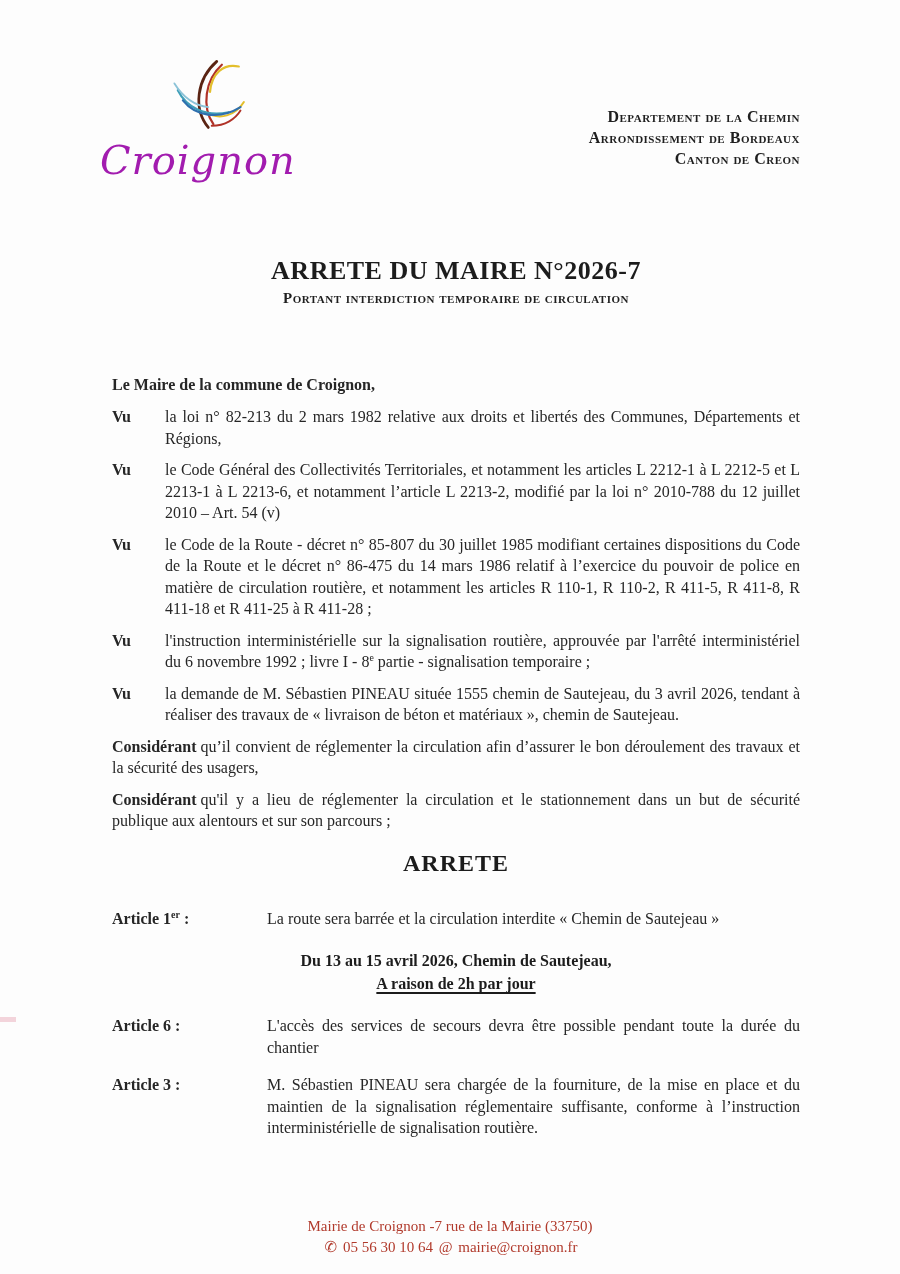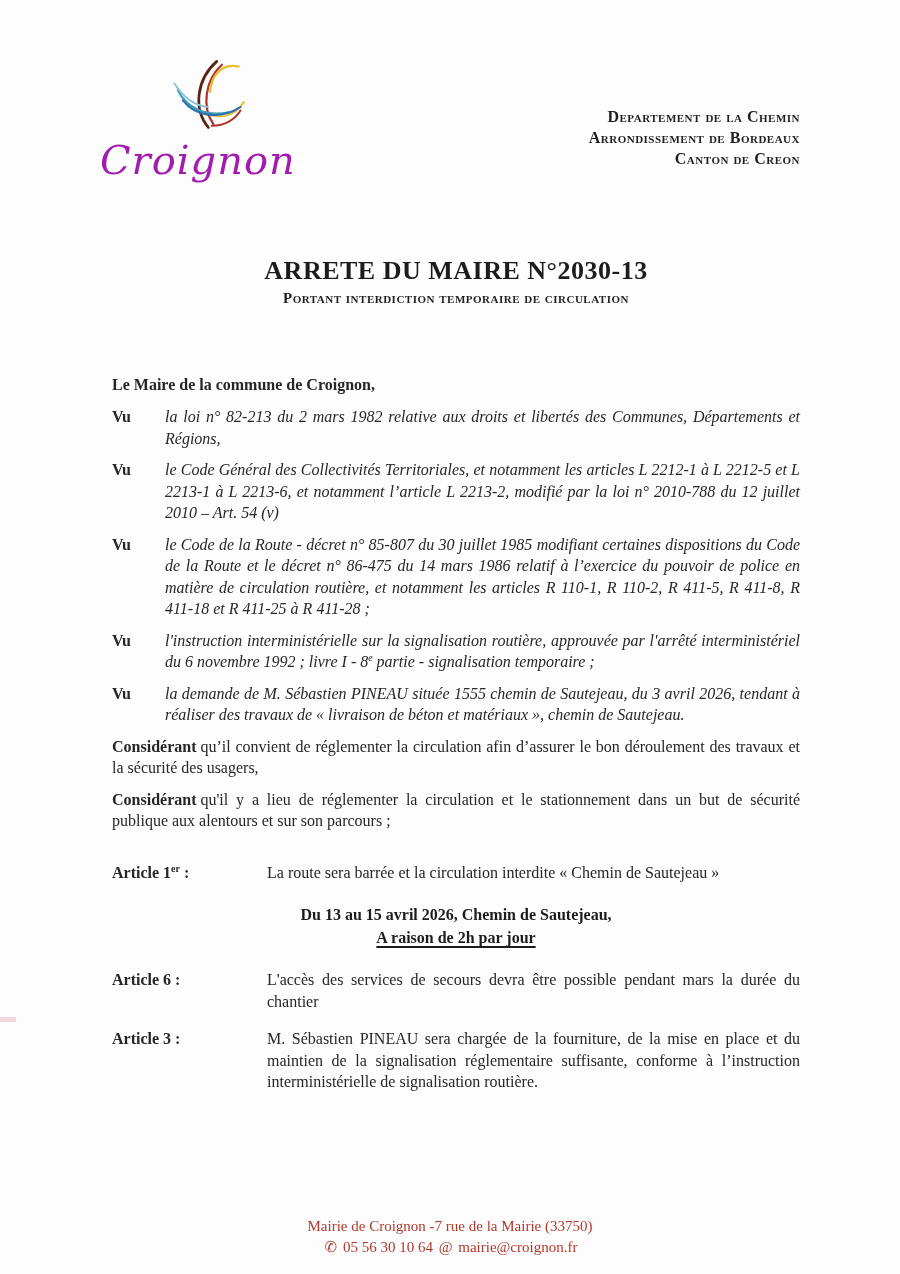--- a/index.html
+++ b/index.html
@@ -67,21 +67,21 @@
 
   .intro {
     margin-top: 66px;
     font-weight: bold;
     font-size: 16px;
     line-height: 22px;
   }
 
   .vu { display: flex; margin-top: 10px; font-size: 16px; line-height: 21.5px; }
   .vu-label { width: 53px; flex: 0 0 53px; font-weight: bold; }
-  .vu-text { flex: 1; text-align: justify; font-style: italic; }
+  .vu-text { flex: 1; text-align: justify; }
 
   .considerant { margin-top: 10px; font-size: 16px; line-height: 21.5px; text-align: justify; }
   .considerant .c-label { font-weight: bold; margin-right: 4px; }
 
   .arrete-heading {
     margin-top: 16px;
     text-align: center;
     font-size: 24px;
     font-weight: bold;
     line-height: 30px;
@@ -150,21 +150,21 @@
 
   <div class="admin-block">
     <div>Departement de la Chemin</div>
     <div>Arrondissement de Bordeaux</div>
     <div>Canton de Creon</div>
   </div>
 
   <div class="content">
 
     <div class="title-block">
-      <div class="doc-title">ARRETE DU MAIRE N°2030-13</div>
+      <div class="doc-title">ARRETE DU MAIRE N°2026-7</div>
       <div class="doc-subtitle">Portant interdiction temporaire de circulation</div>
     </div>
 
     <p class="intro">Le Maire de la commune de Croignon,</p>
 
     <div class="vu">
       <span class="vu-label">Vu</span>
       <span class="vu-text">la loi n° 82-213 du 2 mars 1982 relative aux droits et libertés des Communes, Départements et Régions,</span>
     </div>
 
@@ -185,34 +185,35 @@
 
     <div class="vu">
       <span class="vu-label">Vu</span>
       <span class="vu-text">la demande de M. Sébastien PINEAU située 1555 chemin de Sautejeau, du 3 avril 2026, tendant à réaliser des travaux de « livraison de béton et matériaux », chemin de Sautejeau.</span>
     </div>
 
     <p class="considerant"><span class="c-label">Considérant</span><span>qu’il convient de réglementer la circulation afin d’assurer le bon déroulement des travaux et la sécurité des usagers,</span></p>
 
     <p class="considerant"><span class="c-label">Considérant</span><span>qu'il y a lieu de réglementer la circulation et le stationnement dans un but de sécurité publique aux alentours et sur son parcours ;</span></p>
 
+    <div class="arrete-heading">ARRETE</div>
 
     <div class="article article-1">
       <span class="article-label"><span>Article 1</span><sup>er</sup><span> :</span></span>
       <span class="article-text">La route sera barrée et la circulation interdite « Chemin de Sautejeau »</span>
     </div>
 
     <div class="schedule">
       <div>Du 13 au 15 avril 2026, Chemin de Sautejeau,</div>
       <div class="underlined">A raison de 2h par jour</div>
     </div>
 
     <div class="article article-2">
       <span class="article-label"><span>Article 6</span><sup></sup><span> :</span></span>
-      <span class="article-text">L'accès des services de secours devra être possible pendant mars la durée du chantier</span>
+      <span class="article-text">L'accès des services de secours devra être possible pendant toute la durée du chantier</span>
     </div>
 
     <div class="article article-3">
       <span class="article-label"><span>Article 3</span><sup></sup><span> :</span></span>
       <span class="article-text">M. Sébastien PINEAU sera chargée de la fourniture, de la mise en place et du maintien de la signalisation réglementaire suffisante, conforme à l’instruction interministérielle de signalisation routière.</span>
     </div>
 
   </div>
 
   <div class="page-footer">

